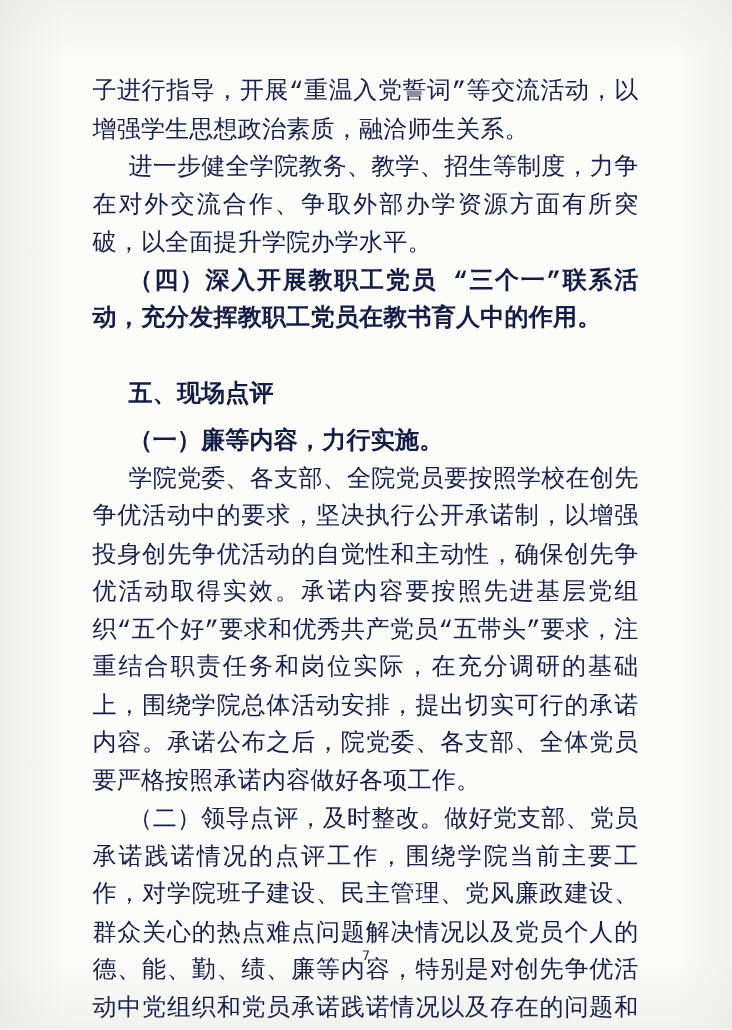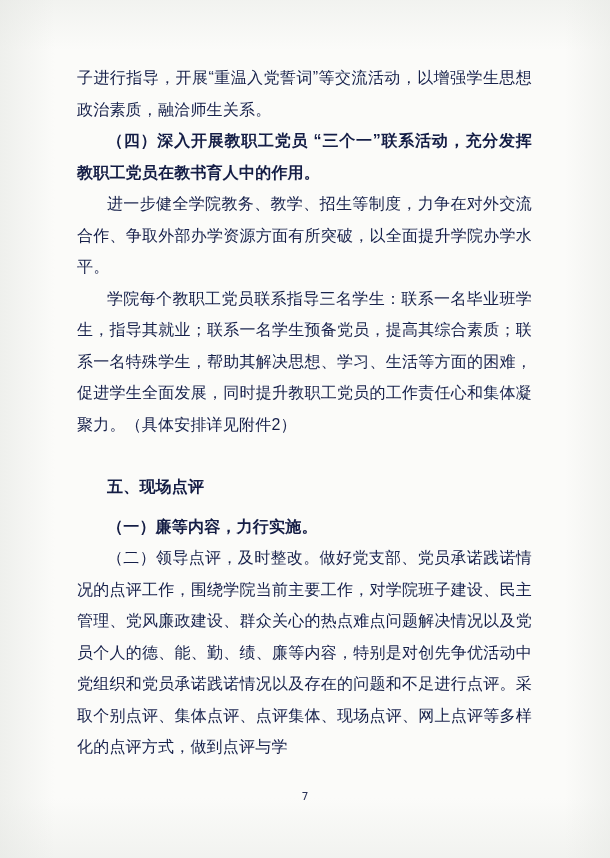--- a/index.html
+++ b/index.html
@@ -29,27 +29,27 @@
     pointer-events: none;
   }
   .content {
     position: absolute;
     left: 77px;
     top: 62px;
     width: 455px;
   }
   p {
     margin: 0;
-    font-size: 16px;
+    font-size: 20px;
     line-height: 31.5px;
     color: #16204a;
     text-align: justify;
     text-justify: inter-ideograph;
     letter-spacing: 0.2px;
-    font-family: Liberation Sans, sans-serif;
+    font-family: Liberation Mono, monospace;
   }
   p.indent {
     text-indent: 30px;
   }
   p.bold {
     font-weight: bold;
     color: #141d45;
   }
   .gap-small { height: 8px; }
   .gap-big { height: 31px; }
@@ -67,33 +67,33 @@
 </head>
 <body>
 
 <div class="page">
   <div class="paper-tint"></div>
 
   <div class="content">
 
     <p>子进行指导，开展“重温入党誓词”等交流活动，以增强学生思想政治素质，融洽师生关系。</p>
 
+    <p class="indent">进一步健全学院教务、教学、招生等制度，力争在对外交流合作、争取外部办学资源方面有所突破，以全面提升学院办学水平。</p>
+
     <p class="indent bold">（四）深入开展教职工党员 “三个一”联系活动，充分发挥教职工党员在教书育人中的作用。</p>
 
-    <p class="indent">进一步健全学院教务、教学、招生等制度，力争在对外交流合作、争取外部办学资源方面有所突破，以全面提升学院办学水平。</p>
-
-    <p class="indent">学院每个教职工党员联系指导三名学生：联系一名毕业班学生，指导其就业；联系一名学生预备党员，提高其综合素质；联系一名特殊学生，帮助其解决思想、学习、生活等方面的困难，促进学生全面发展，同时提升教职工党员的工作责任心和集体凝聚力。（具体安排详见附件2）</p>
 
     <div class="gap-big"></div>
 
     <p class="indent bold">五、现场点评</p>
 
     <div class="gap-small"></div>
 
     <p class="indent bold">（一）廉等内容，力行实施。</p>
 
+    <p class="indent">学院党委、各支部、全院党员要按照学校在创先争优活动中的要求，坚决执行公开承诺制，以增强投身创先争优活动的自觉性和主动性，确保创先争优活动取得实效。承诺内容要按照先进基层党组织“五个好”要求和优秀共产党员“五带头”要求，注重结合职责任务和岗位实际，在充分调研的基础上，围绕学院总体活动安排，提出切实可行的承诺内容。承诺公布之后，院党委、各支部、全体党员要严格按照承诺内容做好各项工作。</p>
 
     <p class="indent">（二）领导点评，及时整改。做好党支部、党员承诺践诺情况的点评工作，围绕学院当前主要工作，对学院班子建设、民主管理、党风廉政建设、群众关心的热点难点问题解决情况以及党员个人的德、能、勤、绩、廉等内容，特别是对创先争优活动中党组织和党员承诺践诺情况以及存在的问题和不足进行点评。采取个别点评、集体点评、点评集体、现场点评、网上点评等多样化的点评方式，做到点评与学</p>
 
   </div>
 
   <div class="page-number">7</div>
 </div>
 
 </body></html>

